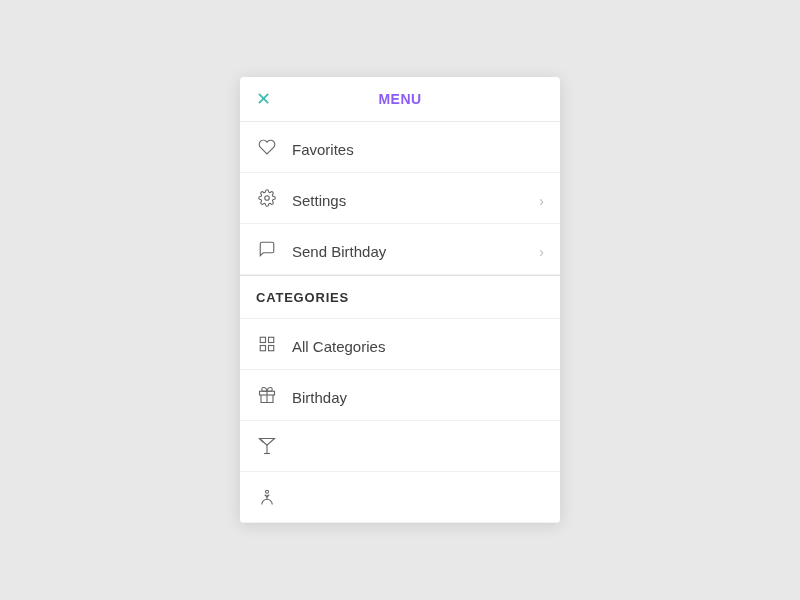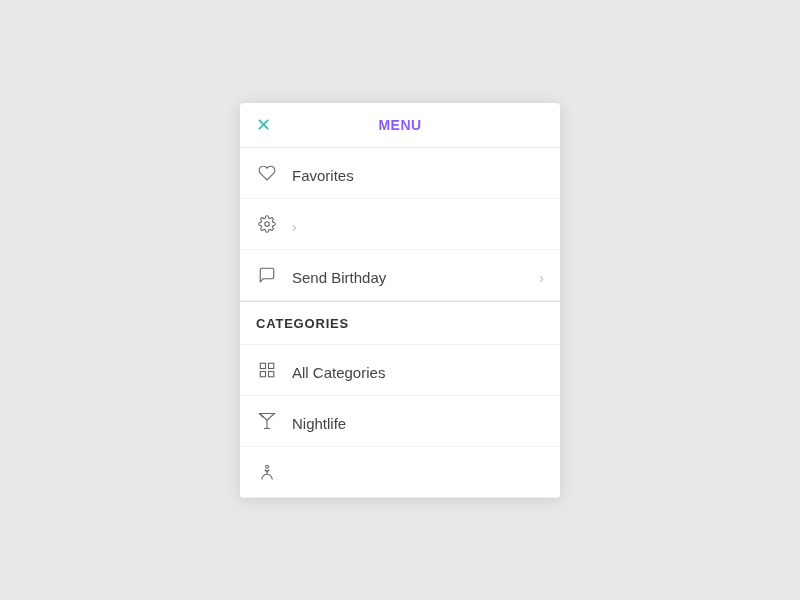--- a/index.html
+++ b/index.html
@@ -126,20 +126,21 @@
   </div>
 
 
   <div class="menu-item">
     <span class="menu-item-icon">
       <svg viewBox="0 0 24 24">
           <circle cx="12" cy="12" r="3"></circle>
           <path d="M19.4 15a1.65 1.65 0 0 0 .33 1.82l.06.06a2 2 0 0 1-2.83 2.83l-.06-.06a1.65 1.65 0 0 0-1.82-.33 1.65 1.65 0 0 0-1 1.51V21a2 2 0 0 1-4 0v-.09A1.65 1.65 0 0 0 9 19.4a1.65 1.65 0 0 0-1.82.33l-.06.06a2 2 0 0 1-2.83-2.83l.06-.06A1.65 1.65 0 0 0 4.68 15a1.65 1.65 0 0 0-1.51-1H3a2 2 0 0 1 0-4h.09A1.65 1.65 0 0 0 4.6 9a1.65 1.65 0 0 0-.33-1.82l-.06-.06a2 2 0 0 1 2.83-2.83l.06.06A1.65 1.65 0 0 0 9 4.68a1.65 1.65 0 0 0 1-1.51V3a2 2 0 0 1 4 0v.09a1.65 1.65 0 0 0 1 1.51 1.65 1.65 0 0 0 1.82-.33l.06-.06a2 2 0 0 1 2.83 2.83l-.06.06A1.65 1.65 0 0 0 19.4 9a1.65 1.65 0 0 0 1.51 1H21a2 2 0 0 1 0 4h-.09a1.65 1.65 0 0 0-1.51 1z"></path>
         </svg>
     </span>
+    <span class="menu-item-label">Settings</span>
     <span class="menu-item-chevron">›</span>
   </div>
 
   <div class="menu-item">
     <span class="menu-item-icon">
       <svg viewBox="0 0 24 24">
           <path d="M21 15a2 2 0 0 1-2 2H7l-4 4V5a2 2 0 0 1 2-2h14a2 2 0 0 1 2 2z"></path>
         </svg>
     </span>
     <span class="menu-item-label">Send Birthday</span>
@@ -156,31 +157,42 @@
           <rect x="3" y="3" width="7" height="7"></rect>
           <rect x="14" y="3" width="7" height="7"></rect>
           <rect x="3" y="14" width="7" height="7"></rect>
           <rect x="14" y="14" width="7" height="7"></rect>
         </svg>
     </span>
     <span class="menu-item-label">All Categories</span>
   </div>
 
 
+  <div class="menu-item">
+    <span class="menu-item-icon">
+      <svg viewBox="0 0 24 24">
+          <polyline points="20 12 20 22 4 22 4 12"></polyline>
+          <rect x="2" y="7" width="20" height="5"></rect>
+          <line x1="12" y1="22" x2="12" y2="7"></line>
+          <path d="M12 7H7.5a2.5 2.5 0 0 1 0-5C11 2 12 7 12 7z"></path>
+          <path d="M12 7h4.5a2.5 2.5 0 0 0 0-5C13 2 12 7 12 7z"></path>
+        </svg>
+    </span>
+    <span class="menu-item-label">Birthday</span>
+  </div>
 
   <div class="menu-item">
     <span class="menu-item-icon">
       <svg viewBox="0 0 24 24">
           <path d="M8 22h8"></path>
           <path d="M12 11v11"></path>
           <polygon points="2 2 22 2 12 11 2 2"></polygon>
           <line x1="2" y1="2" x2="7" y2="7"></line>
         </svg>
     </span>
-    <span class="menu-item-label">Nightlife</span>
   </div>
 
 
   <div class="menu-item">
     <span class="menu-item-icon">
       <svg viewBox="0 0 24 24">
         <circle cx="12" cy="5" r="2" stroke-width="1.5"></circle>
         <path d="M5 22c0-3.87 3.13-7 7-7s7 3.13 7 7" stroke-width="1.5"></path>
         <path d="M9 9l3 3 3-3" stroke-width="1.5"></path>
         <line x1="12" y1="9" x2="12" y2="15" stroke-width="1.5"></line>

